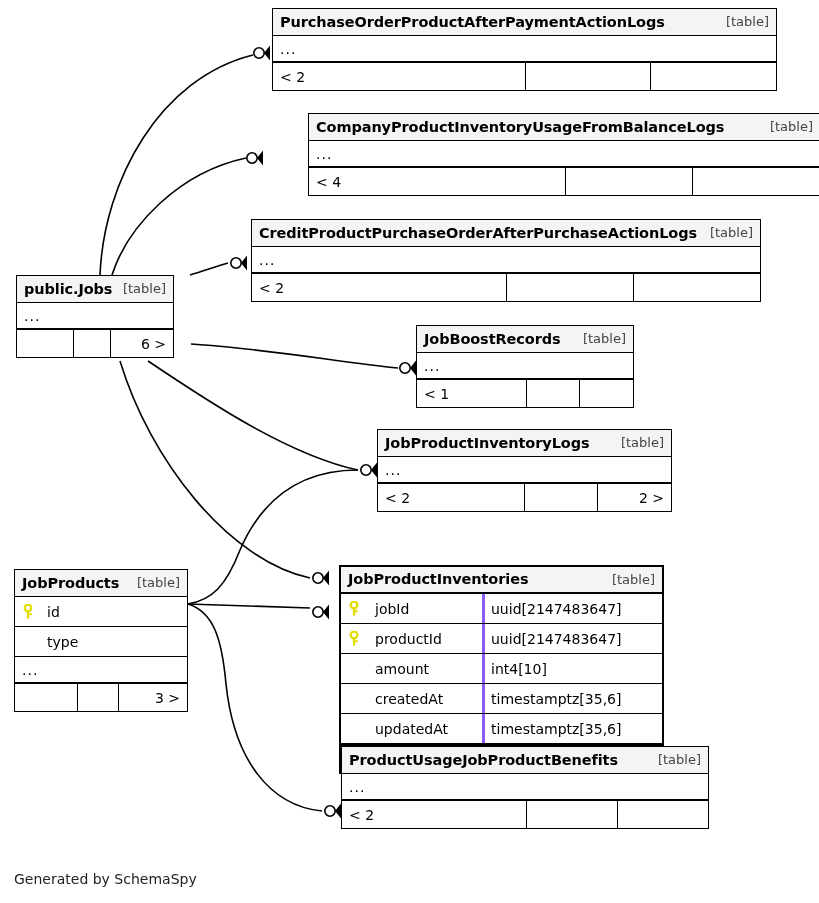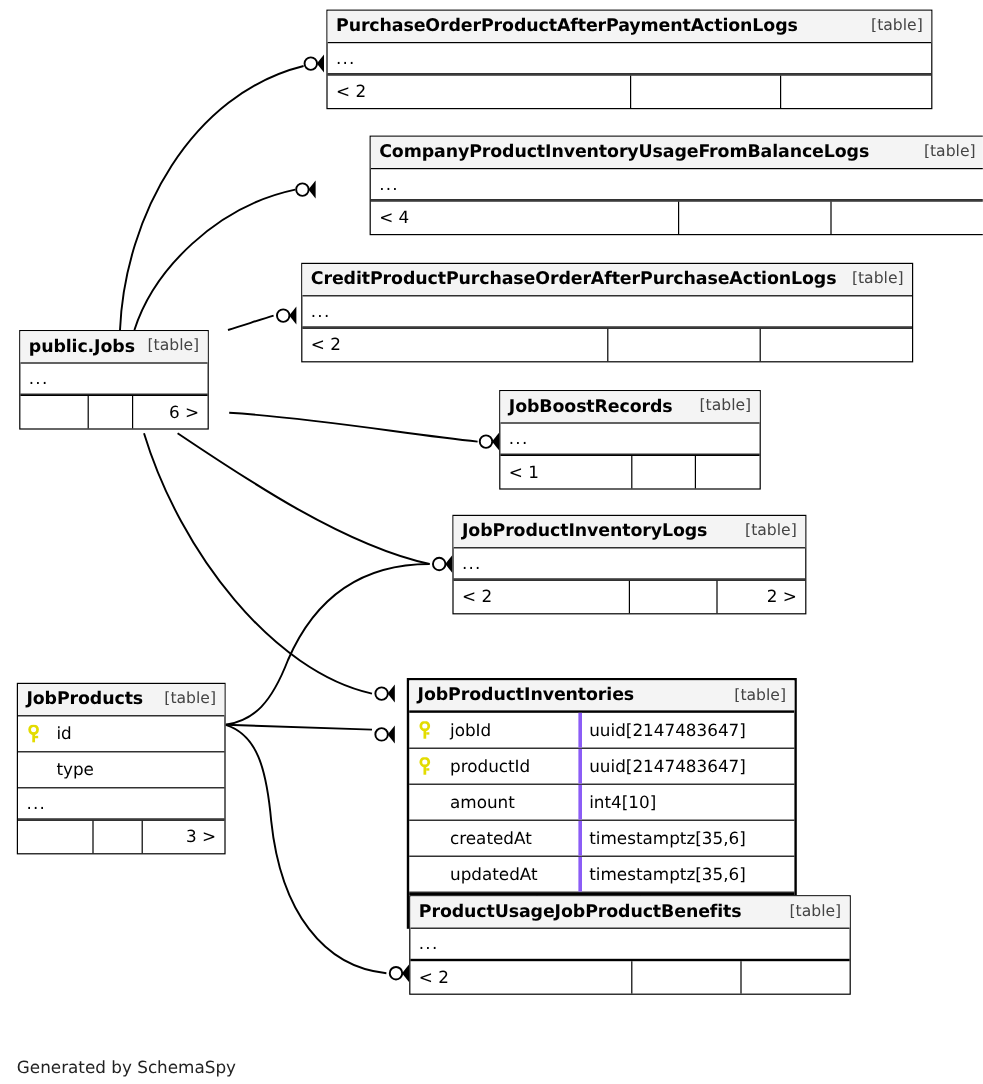--- a/index.html
+++ b/index.html
@@ -41,21 +41,21 @@
 
   
   .tfoot{display:flex;height:28px;box-sizing:border-box;
          border-top:1px solid #000000;font-size:14px;}
   .tbl.focus .tfoot{border-top:2px solid #000000;}
   .tfoot > div{display:flex;align-items:center;box-sizing:border-box;}
   .fc1{justify-content:flex-start;padding-left:7px;}
   .fc2{justify-content:center;border-left:1px solid #000;}
   .fc3{justify-content:flex-end;padding-right:7px;border-left:1px solid #000;}
 
-  .credit{position:absolute;left:14px;top:871px;font-size:14px;color:#222;margin-top:11px;}
+  .credit{position:absolute;left:14px;top:871px;font-size:14px;color:#222;}
 </style>
 </head>
 <body>
 
 <div id="canvas">
 
   <svg id="edges" viewBox="0 0 819 903" width="819" height="903">
     <defs>
       <g id="crow">
         <circle cx="-11" cy="0" r="5.2" fill="#ffffff" stroke="#000" stroke-width="1.6"></circle>

